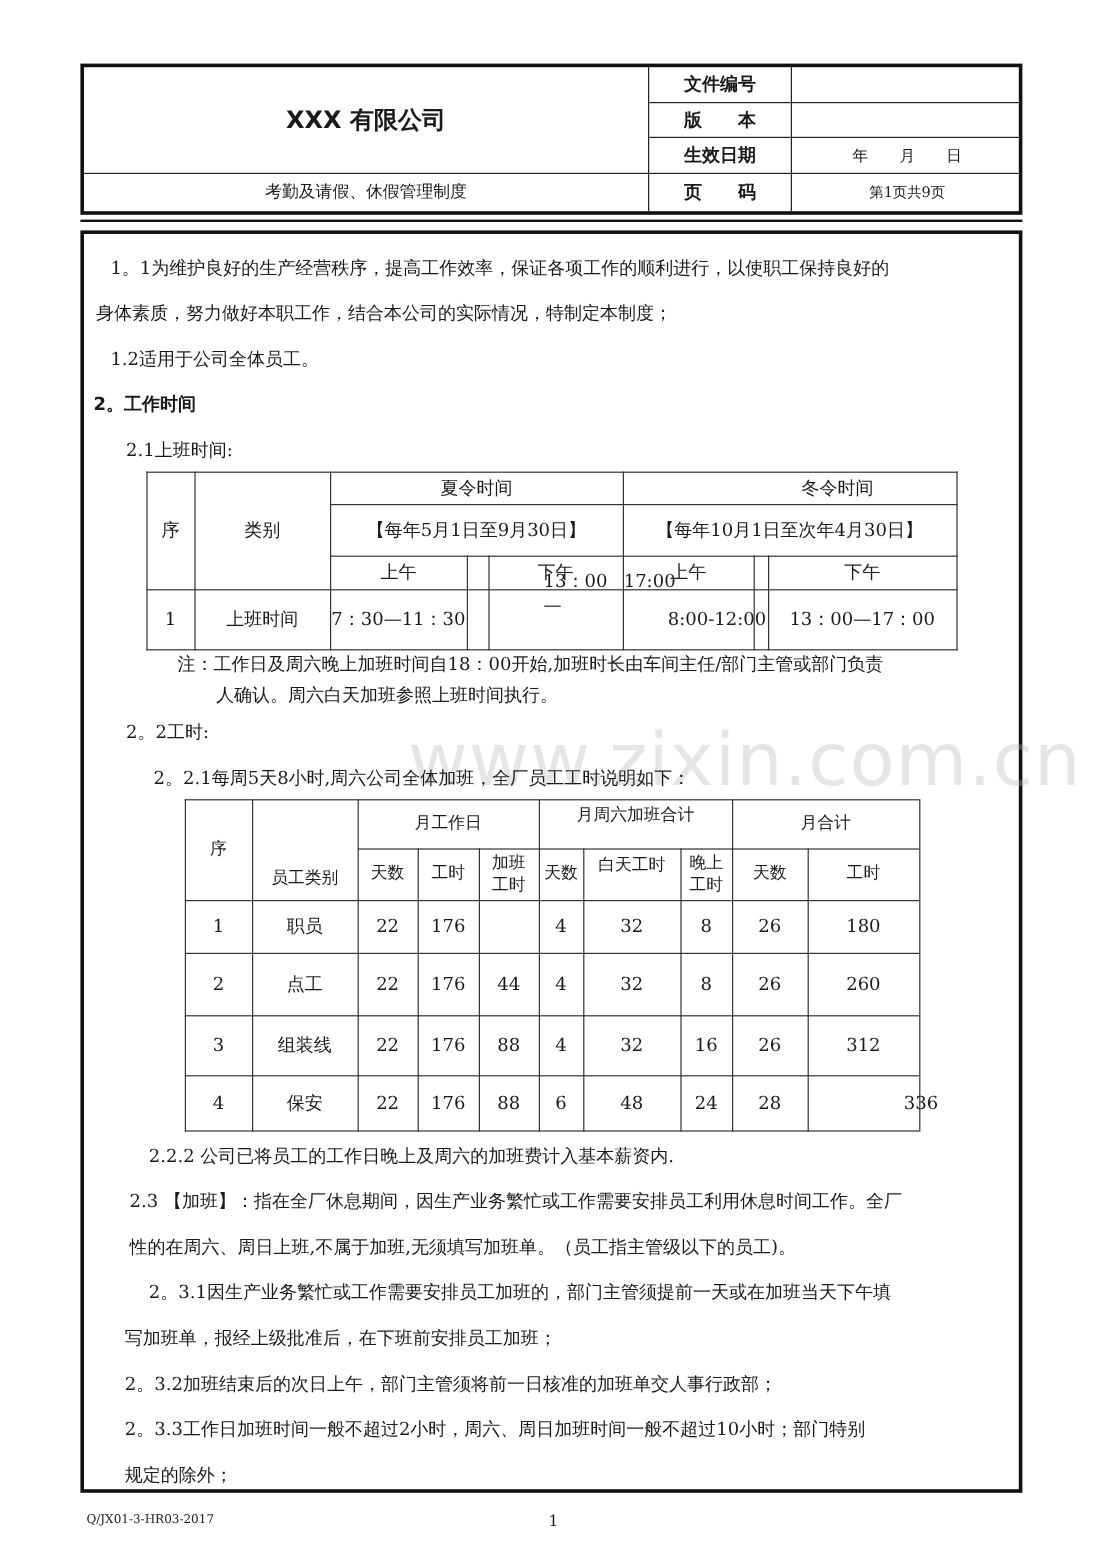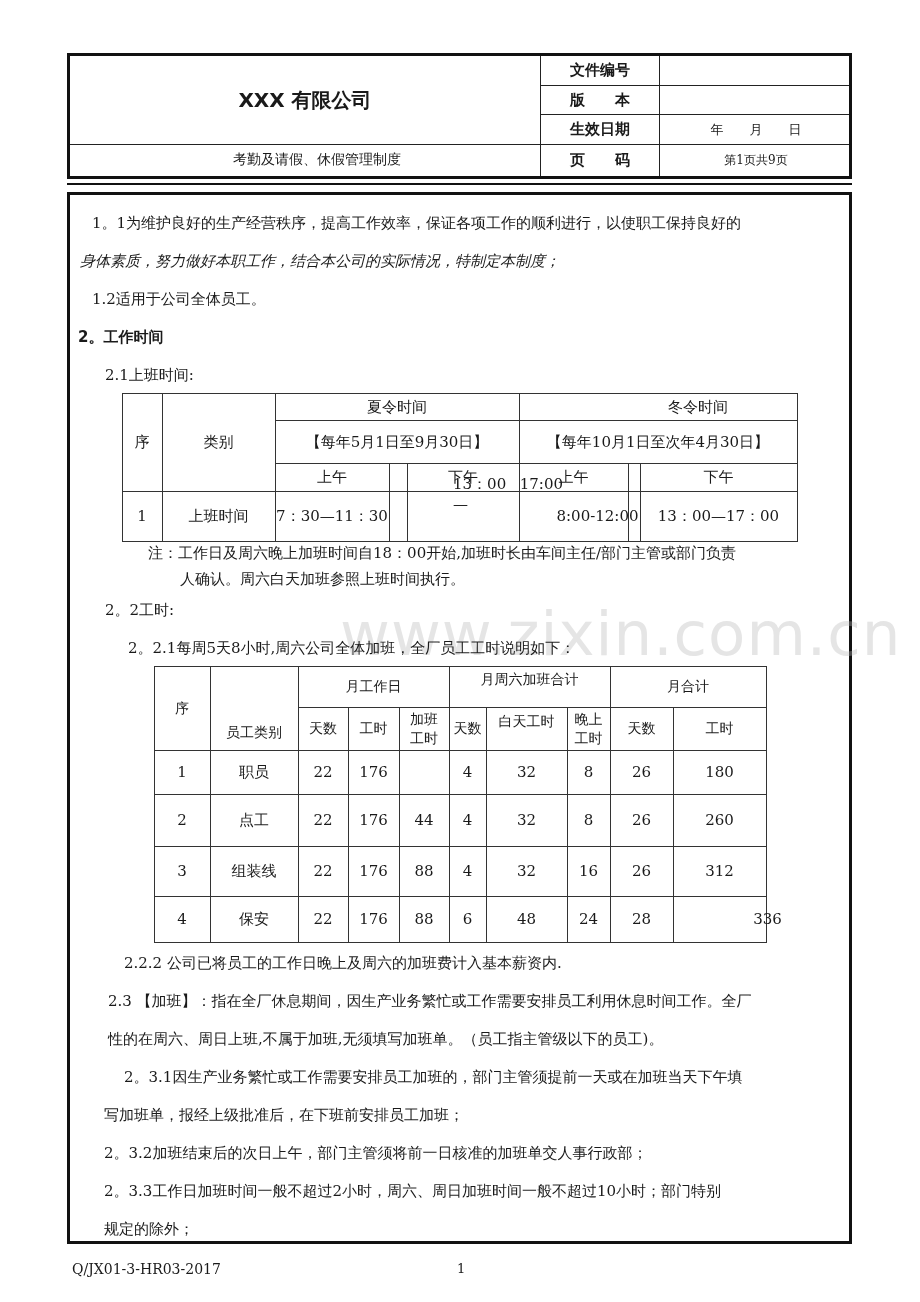--- a/index.html
+++ b/index.html
@@ -28,55 +28,55 @@
   .tbl { position:absolute; }
   .tbl .v { position:absolute; width:1px; background:#333; }
   .tbl .h { position:absolute; height:1px; background:#333; }
   .tc { position:absolute; display:flex; align-items:center; justify-content:center; font-size:15px; text-align:center; line-height:20px; }
   .tc.small { font-size:14px; line-height:19px; }
   .tc.left { justify-content:flex-start; text-align:left; padding-left:2px; box-sizing:border-box; }
 
   .watermark { position:absolute; left:340px; top:598px; font-family:"DejaVu Sans","Liberation Sans",sans-serif;
                font-size:61px; color:rgba(180,180,180,0.35); letter-spacing:1px; white-space:nowrap; }
 
-  .footer { position:absolute; font-size:14px; }
+  .footer { position:absolute; font-size:10px; }
 </style>
 </head>
 <body>
 
 <div id="hdr" class="abs">
 
   <div class="vline" style="left:470px;"></div>
   <div class="vline" style="left:589px;"></div>
 
   <div class="hline" style="left:470px; right:0; top:29px;"></div>
   <div class="hline" style="left:470px; right:0; top:58px;"></div>
   <div class="hline" style="left:0; right:0; top:88px;"></div>
 
   <div class="hcell company" style="left:0; top:0; width:470px; height:88px;">XXX 有限公司</div>
-  <div class="hcell subtitle" style="left:0; top:89px; width:470px; height:30px;padding-left:12px;">考勤及请假、休假管理制度</div>
+  <div class="hcell subtitle" style="left:0; top:89px; width:470px; height:30px;">考勤及请假、休假管理制度</div>
 
   <div class="hcell hlabel" style="left:471px; top:0; width:118px; height:29px;">文件编号</div>
 
   <div class="hcell hlabel" style="left:471px; top:30px; width:118px; height:28px;">版　　本</div>
 
   <div class="hcell hlabel" style="left:471px; top:59px; width:118px; height:29px;">生效日期</div>
   <div class="hcell hval" style="left:590px; top:59px; width:192px; height:29px;">年　　月　　日</div>
 
   <div class="hcell hlabel" style="left:471px; top:89px; width:118px; height:31px;">页　　码</div>
   <div class="hcell hval" style="left:590px; top:89px; width:192px; height:31px; font-size:12px;">第1页共9页</div>
 </div>
 <div id="hdr-rule" class="abs"></div>
 
 <div id="frame" class="abs"></div>
 
 <div class="watermark">www.zixin.com.cn</div>
 
 <div class="para" style="left:92px; top:213px;">1。1为维护良好的生产经营秩序，提高工作效率，保证各项工作的顺利进行，以使职工保持良好的</div>
-<div class="para" style="left:80px; top:251px;font-style:italic;">身体素质，努力做好本职工作，结合本公司的实际情况，特制定本制度；</div>
+<div class="para" style="left:80px; top:251px;">身体素质，努力做好本职工作，结合本公司的实际情况，特制定本制度；</div>
 <div class="para" style="left:92px; top:289px;">1.2适用于公司全体员工。</div>
 <div class="para bold" style="left:78px; top:327px;">2。工作时间</div>
 <div class="para" style="left:105px; top:365px;">2.1上班时间:</div>
 
 <div class="tbl" style="left:0; top:0;">
 
   <div class="h" style="left:122px; width:676px; top:393px;"></div>
   <div class="h" style="left:275px; width:523px; top:420px;"></div>
   <div class="h" style="left:275px; width:523px; top:463px;"></div>
   <div class="h" style="left:122px; width:676px; top:491px;"></div>

